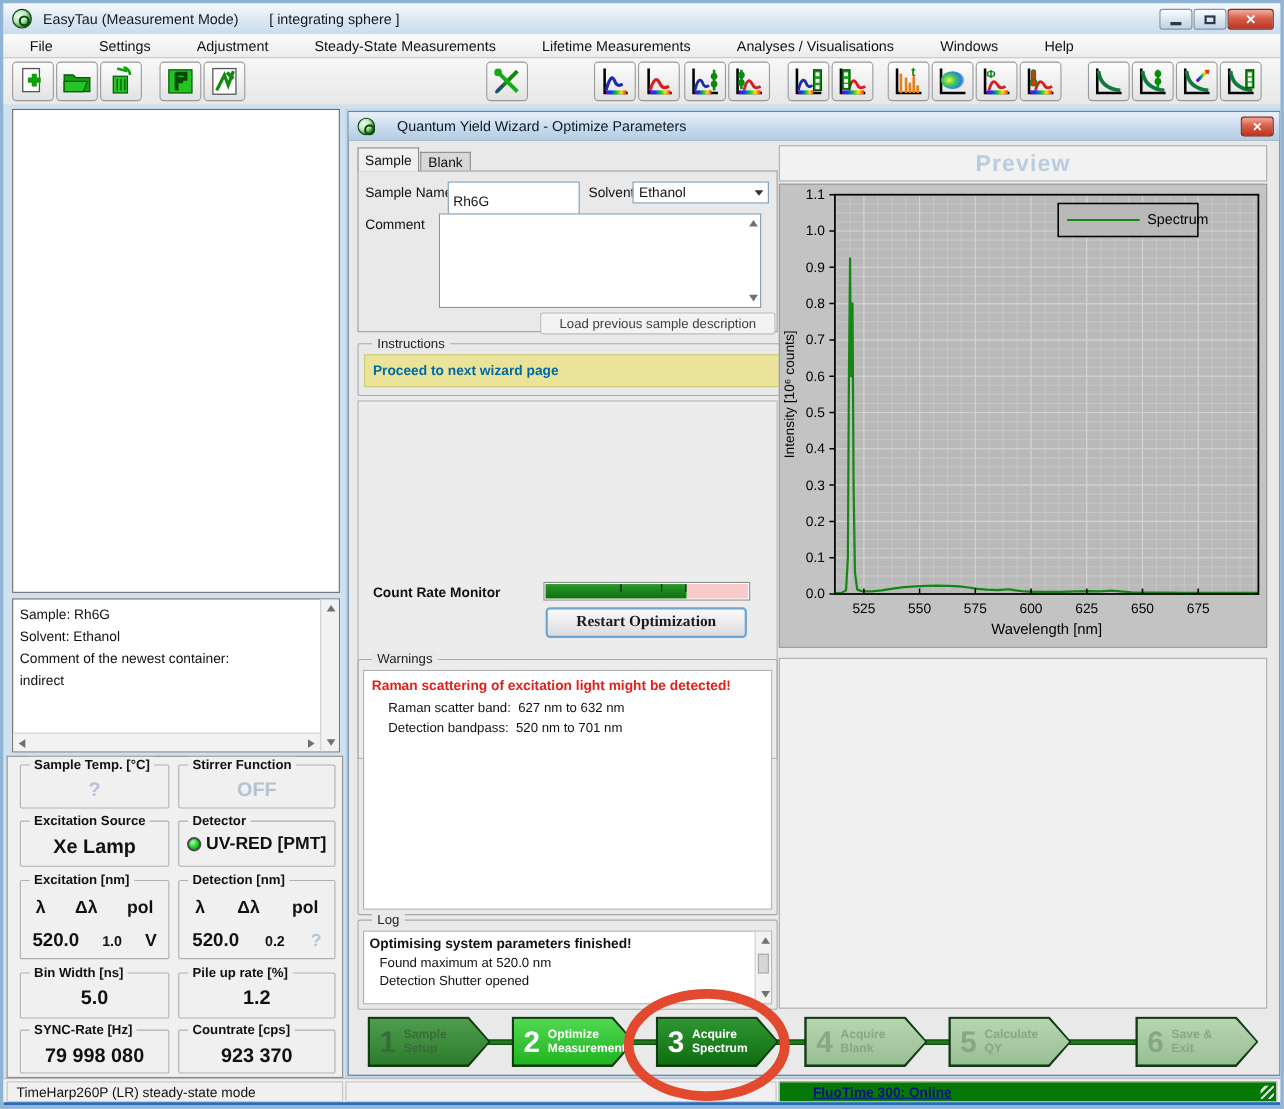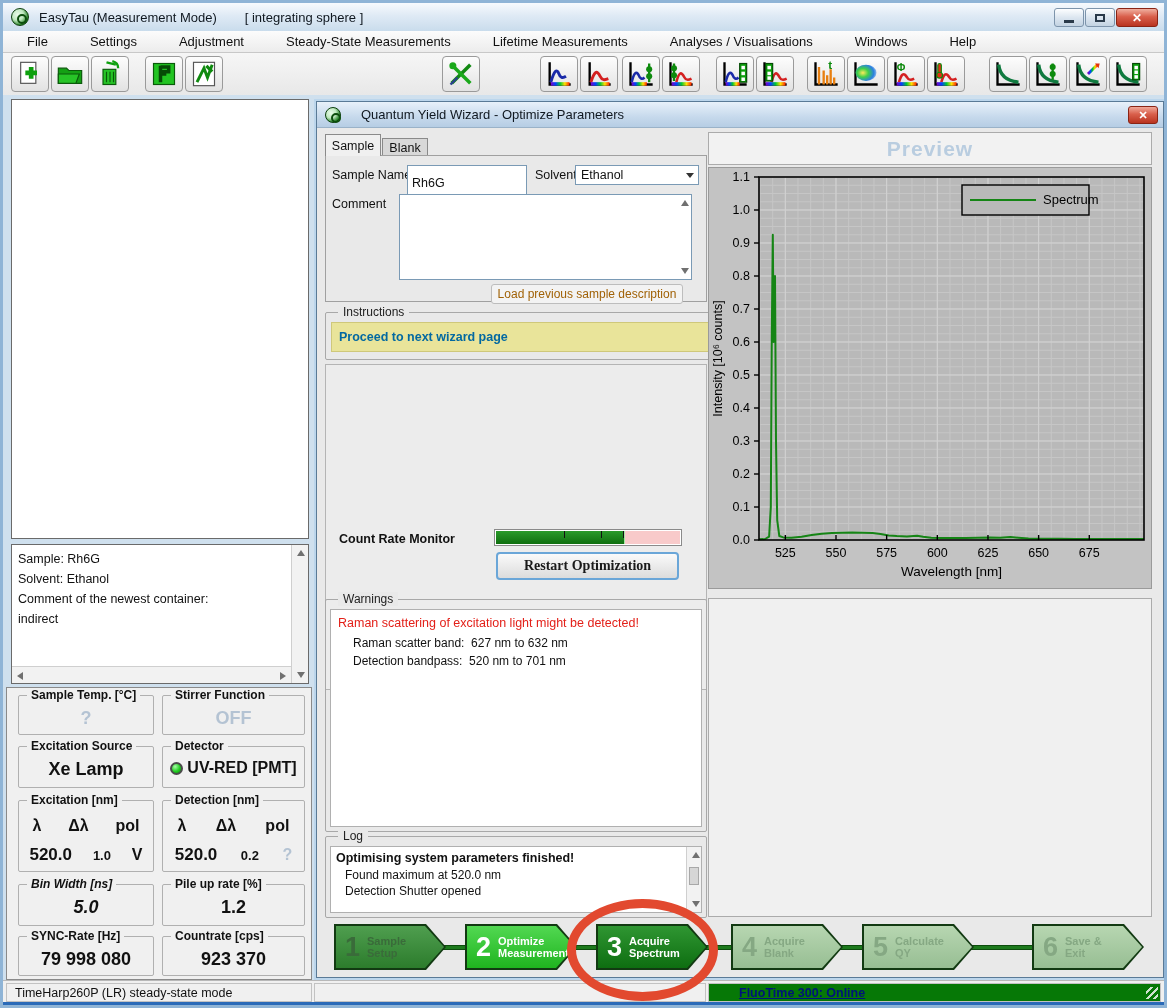--- a/index.html
+++ b/index.html
@@ -79,40 +79,40 @@
   #tab-blank{left:65px;top:36px;width:46px;height:18px;background:#d8d8d8;}
   #form-group{position:absolute;left:8px;top:53px;width:382px;height:147px;border:1px solid #a0a0a0;background:#e9e9e9;}
   .flabel{position:absolute;font-size:12.5px;color:#111;}
   .tinput{position:absolute;border:1px solid #7a9ab5;background:#fff;font-size:12.5px;color:#111;
     font-family:"Liberation Sans",sans-serif;padding:1px 4px;}
   #solvent-combo{position:absolute;border:1px solid #7a9ab5;background:#fff;font-size:12.5px;color:#111;
     display:flex;align-items:center;padding-left:5px;}
   #solvent-combo .dd{position:absolute;right:4px;top:7px;border-left:4px solid transparent;border-right:4px solid transparent;border-top:5px solid #333;}
   #comment-box{position:absolute;left:73px;top:38px;width:293px;height:86px;background:#fff;border:1px solid #7a9ab5;}
   #comment-box .cscroll{position:absolute;right:0;top:0;bottom:0;width:15px;}
-  #load-prev{position:absolute;left:165px;top:128px;width:192px;height:20px;border:1px solid #bdbdbd;border-radius:3px;
-    background:#f3f3f3;color:#a16207;font-size:12px;display:flex;align-items:center;justify-content:center;}
+  #load-prev{position:absolute;left:165px;top:128px;width:214px;height:20px;border:1px solid #bdbdbd;border-radius:3px;
+    background:#f3f3f3;color:#404040;font-size:12px;display:flex;align-items:center;justify-content:center;}
   
   .fset{position:absolute;border:1px solid #a8a8a8;border-radius:2px;}
   .fset > .legend{position:absolute;top:-8px;left:12px;background:#e9e9e9;padding:0 5px;font-size:12px;color:#222;}
   #instructions{left:8px;top:210px;width:418px;height:48px;}
   #instr-banner{position:absolute;left:5px;top:9px;right:5px;height:30px;background:#e9e49a;border:1px solid #cfc87a;
     display:flex;align-items:center;padding-left:7px;font-size:12.5px;font-weight:bold;color:#0369a1;}
   #midpanel{position:absolute;left:8px;top:262px;width:382px;height:326px;border:1px solid #b4b4b4;background:#ececec;}
   #crm-label{position:absolute;left:15px;top:266px;font-size:12.5px;font-weight:bold;color:#111;}
   #crm-bar{position:absolute;left:170px;top:263px;width:188px;height:17px;border:1px solid #8a8a8a;background:#fff;}
   #crm-bg{position:absolute;inset:1px;background:linear-gradient(90deg,#ababab 0 57%,#a6e8a6 57% 70%,#f8caca 70% 100%);}
   #crm-fill{position:absolute;left:1px;top:1px;bottom:1px;background:linear-gradient(#2a9a2a,#0f6f0f);}
   .crm-tick{position:absolute;top:1px;bottom:7px;width:1px;background:#111;}
   #restart-btn{position:absolute;left:172px;top:286px;width:183px;height:28px;border:2px solid #6aa6d8;border-radius:4px;
     background:linear-gradient(#fafafa,#dcdcdc);font-size:14px;font-weight:bold;color:#1a1a1a;
     display:flex;align-items:center;justify-content:center;}
   #warnings{left:8px;top:497px;width:382px;height:233px;}
   #warn-box{position:absolute;left:4px;top:9px;right:4px;bottom:4px;background:#fff;border:1px solid #b0b0b0;font-size:12px;}
-  #warn-head{position:absolute;left:7px;top:6px;font-size:12.5px;font-weight:normal;color:#e32019;}
+  #warn-head{position:absolute;left:7px;top:6px;font-size:12.5px;font-weight:bold;color:#e32019;}
   .warn-line{position:absolute;left:22px;font-size:12px;color:#111;}
   #log{left:8px;top:734px;width:382px;height:82px;}
   #log-box{position:absolute;left:4px;top:9px;right:4px;bottom:4px;background:#fff;border:1px solid #b0b0b0;}
   #log-head{position:absolute;left:5px;top:4px;font-size:12.5px;font-weight:bold;color:#111;}
   .log-line{position:absolute;left:14px;font-size:12px;color:#111;}
   
   #steps-line{position:absolute;left:25px;top:843px;width:780px;height:5px;background:#1d7a1d;border:1px solid #0d4d0d;}
   .step{position:absolute;top:822px;height:46px;width:112px;}
   .step .sb{position:absolute;inset:0;clip-path:polygon(0 0,calc(100% - 20px) 0,100% 50%,calc(100% - 20px) 100%,0 100%);background:#123a12;}
   .step .sf{position:absolute;inset:2px;clip-path:polygon(0 0,calc(100% - 19px) 0,100% 50%,calc(100% - 19px) 100%,0 100%);
@@ -406,21 +406,21 @@
           <span>λ</span>
           <span>Δλ</span>
           <span>pol</span>
         </div>
       <div class="lam-vals">
           <span class="v1">520.0</span>
           <span class="v2">0.2</span>
           <span class="v3" style="color:#b4c3d3">?</span>
         </div>
     </div>
-    <div class="pbox" style="left:11px;top:196px;width:136px;height:42px;font-style:italic;">
+    <div class="pbox" style="left:11px;top:196px;width:136px;height:42px;">
       <span class="legend">Bin Width  [ns]</span>
       <span class="val">5.0</span>
     </div>
     <div class="pbox" style="left:155px;top:196px;width:143px;height:42px;">
       <span class="legend">Pile up rate  [%]</span>
       <span class="val">1.2</span>
     </div>
     <div class="pbox" style="left:11px;top:248px;width:136px;height:40px;">
       <span class="legend">SYNC-Rate  [Hz]</span>
       <span class="val">79 998 080</span>

